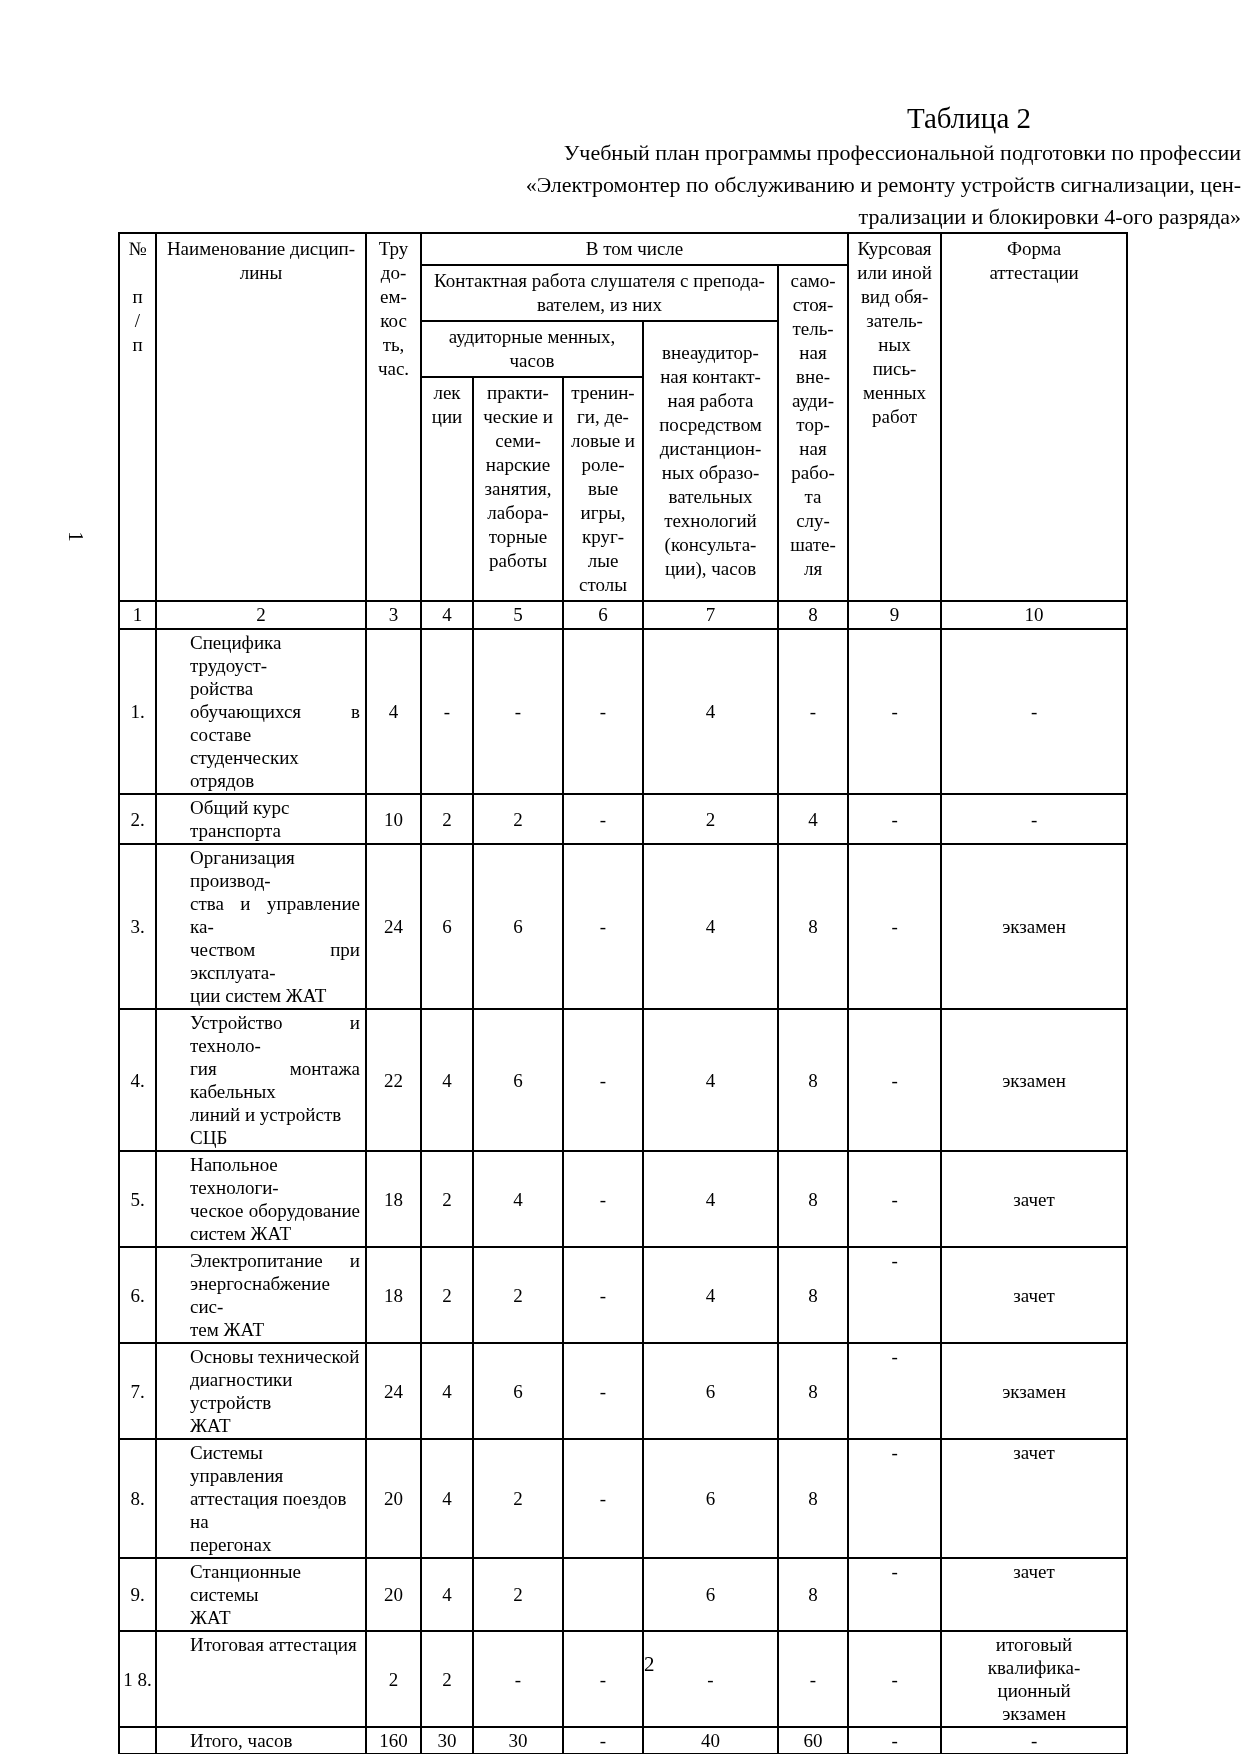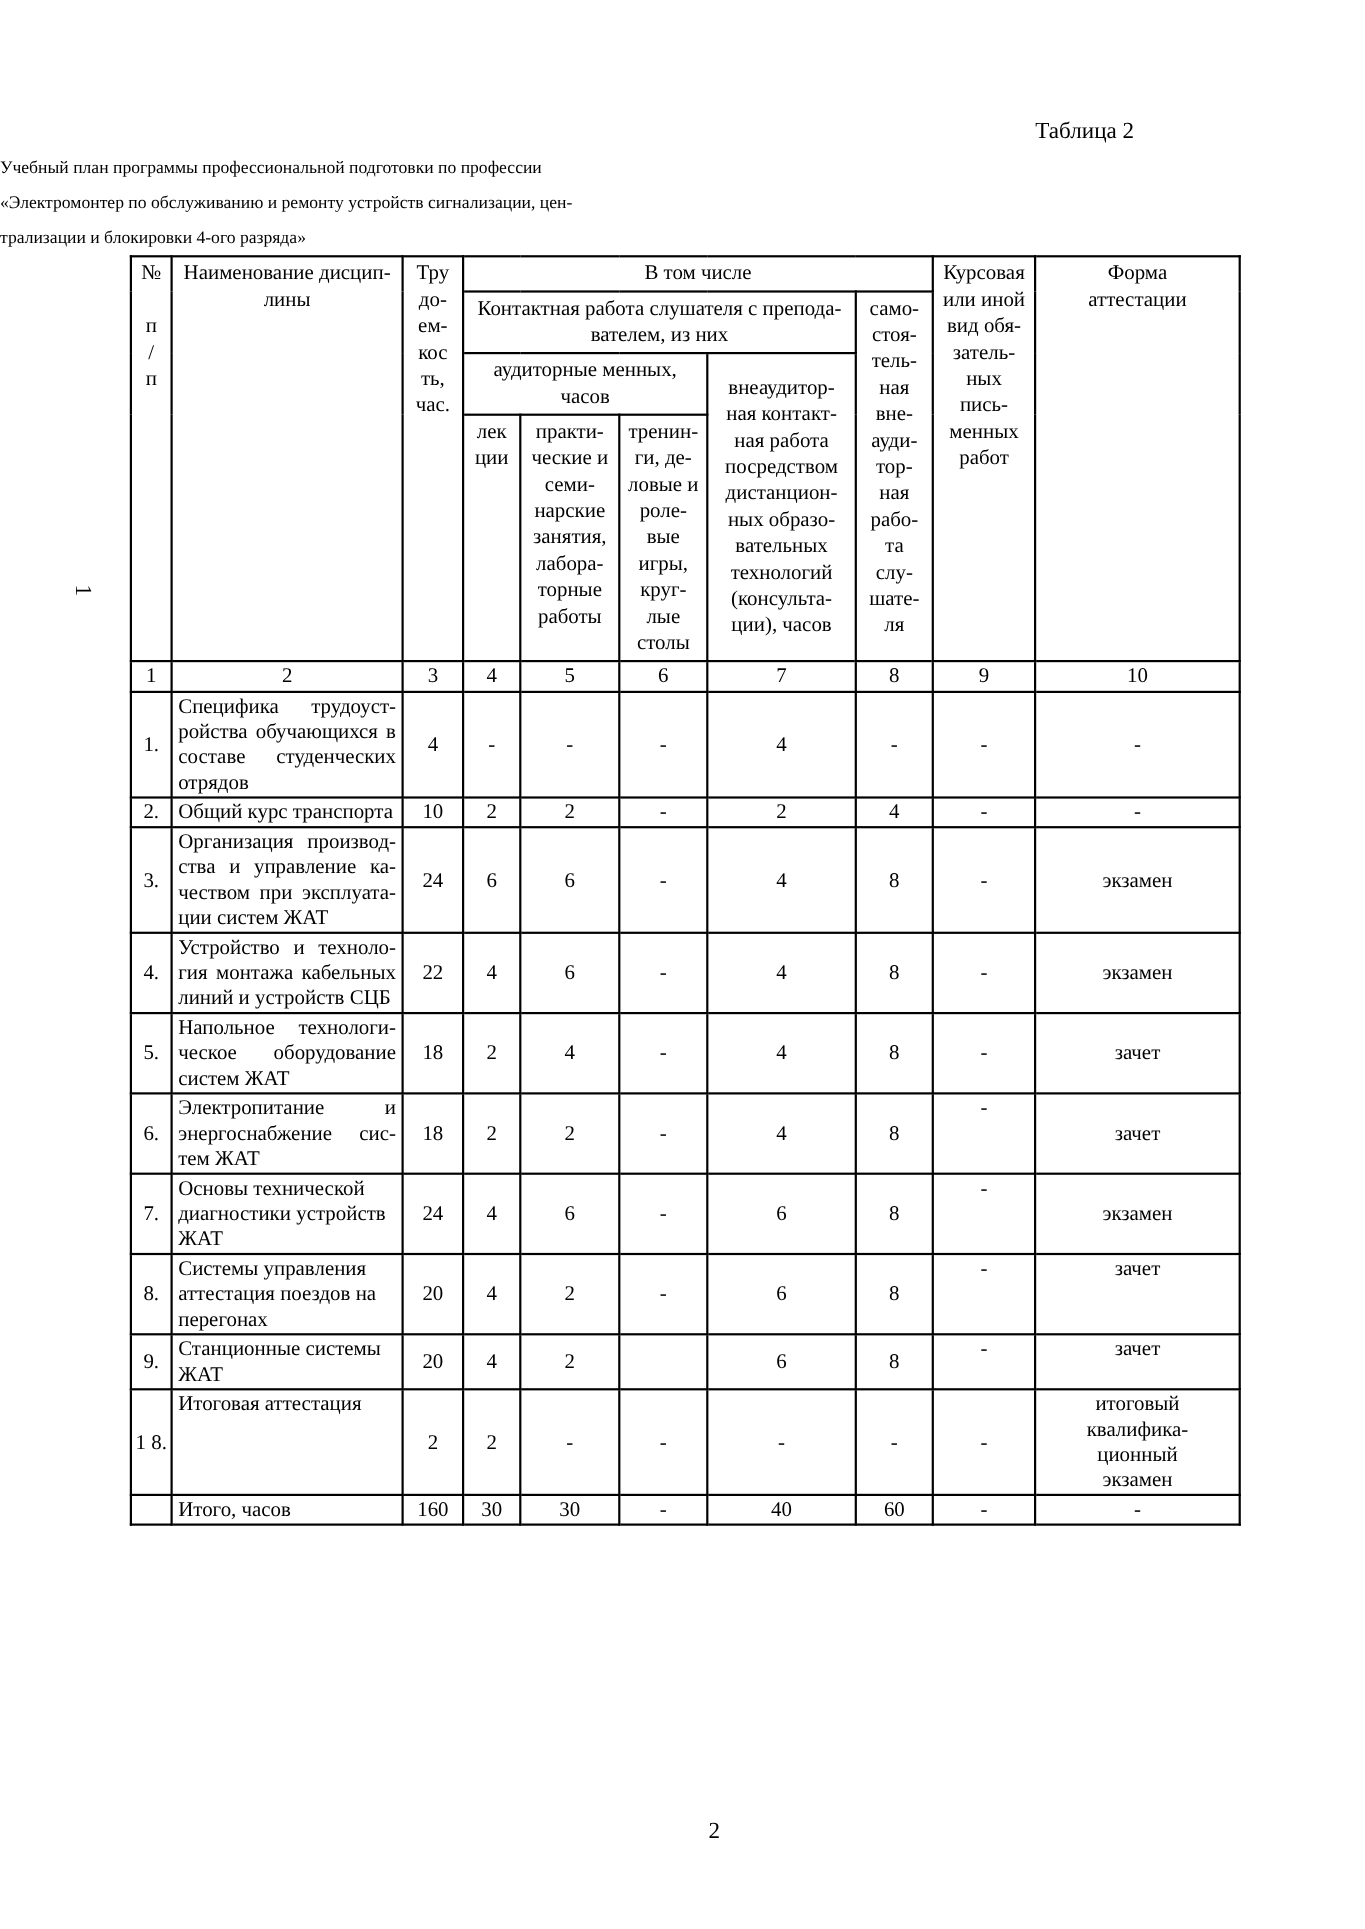--- a/index.html
+++ b/index.html
@@ -14,30 +14,30 @@
     overflow: hidden;
     color: #000;
     font-family: "Liberation Serif", "DejaVu Serif", serif;
   }
   .table-caption {
     position: absolute;
     top: 103px;
     left: 0;
     width: 1031px;
     text-align: right;
-    font-size: 21px;
+    font-size: 29px;
     line-height: 30px;
   }
   .doc-title {
     position: absolute;
     top: 137px;
     left: 0;
     width: 1241px;
-    text-align: left;
-    font-size: 16px;
+    text-align: right;
+    font-size: 22px;
     line-height: 32px;
     white-space: pre-line;
   }
   .side-page-number {
     position: absolute;
     top: 524px;
     left: 70px;
     font-size: 21px;
     transform: rotate(90deg);
   }
@@ -86,21 +86,21 @@
     padding: 1px 2px;
     word-break: break-word;
   }
   td.c-name {
     text-align: left;
     vertical-align: top;
     font-size: 19px;
     line-height: 23px;
     padding: 1px 5px;
   }
-  td.c-name div.nl { text-align: left; }
+  td.c-name div.nl { text-align: left; margin-left: 28px; }
   td.c-name div.nl.j {
     text-align: justify;
     text-align-last: justify;
   }
   td.c-val {
     text-align: center;
     vertical-align: middle;
     font-size: 19px;
     line-height: 23px;
     white-space: pre-line;

